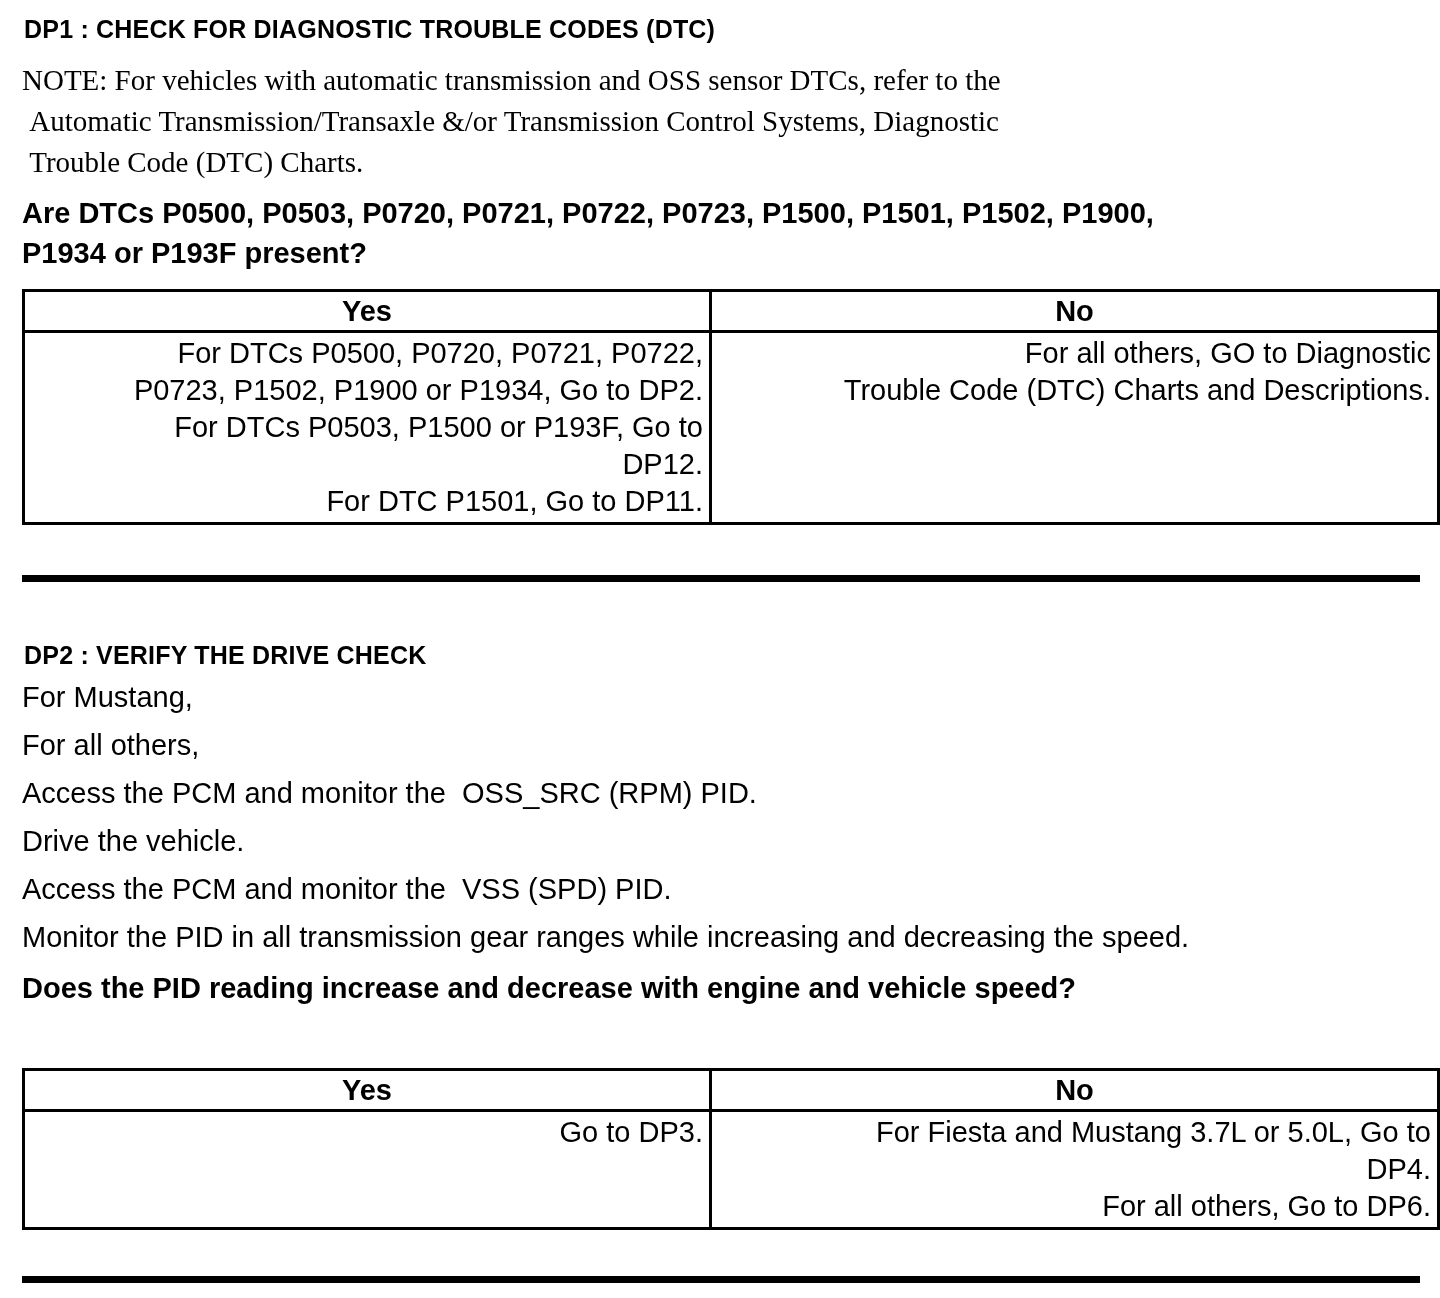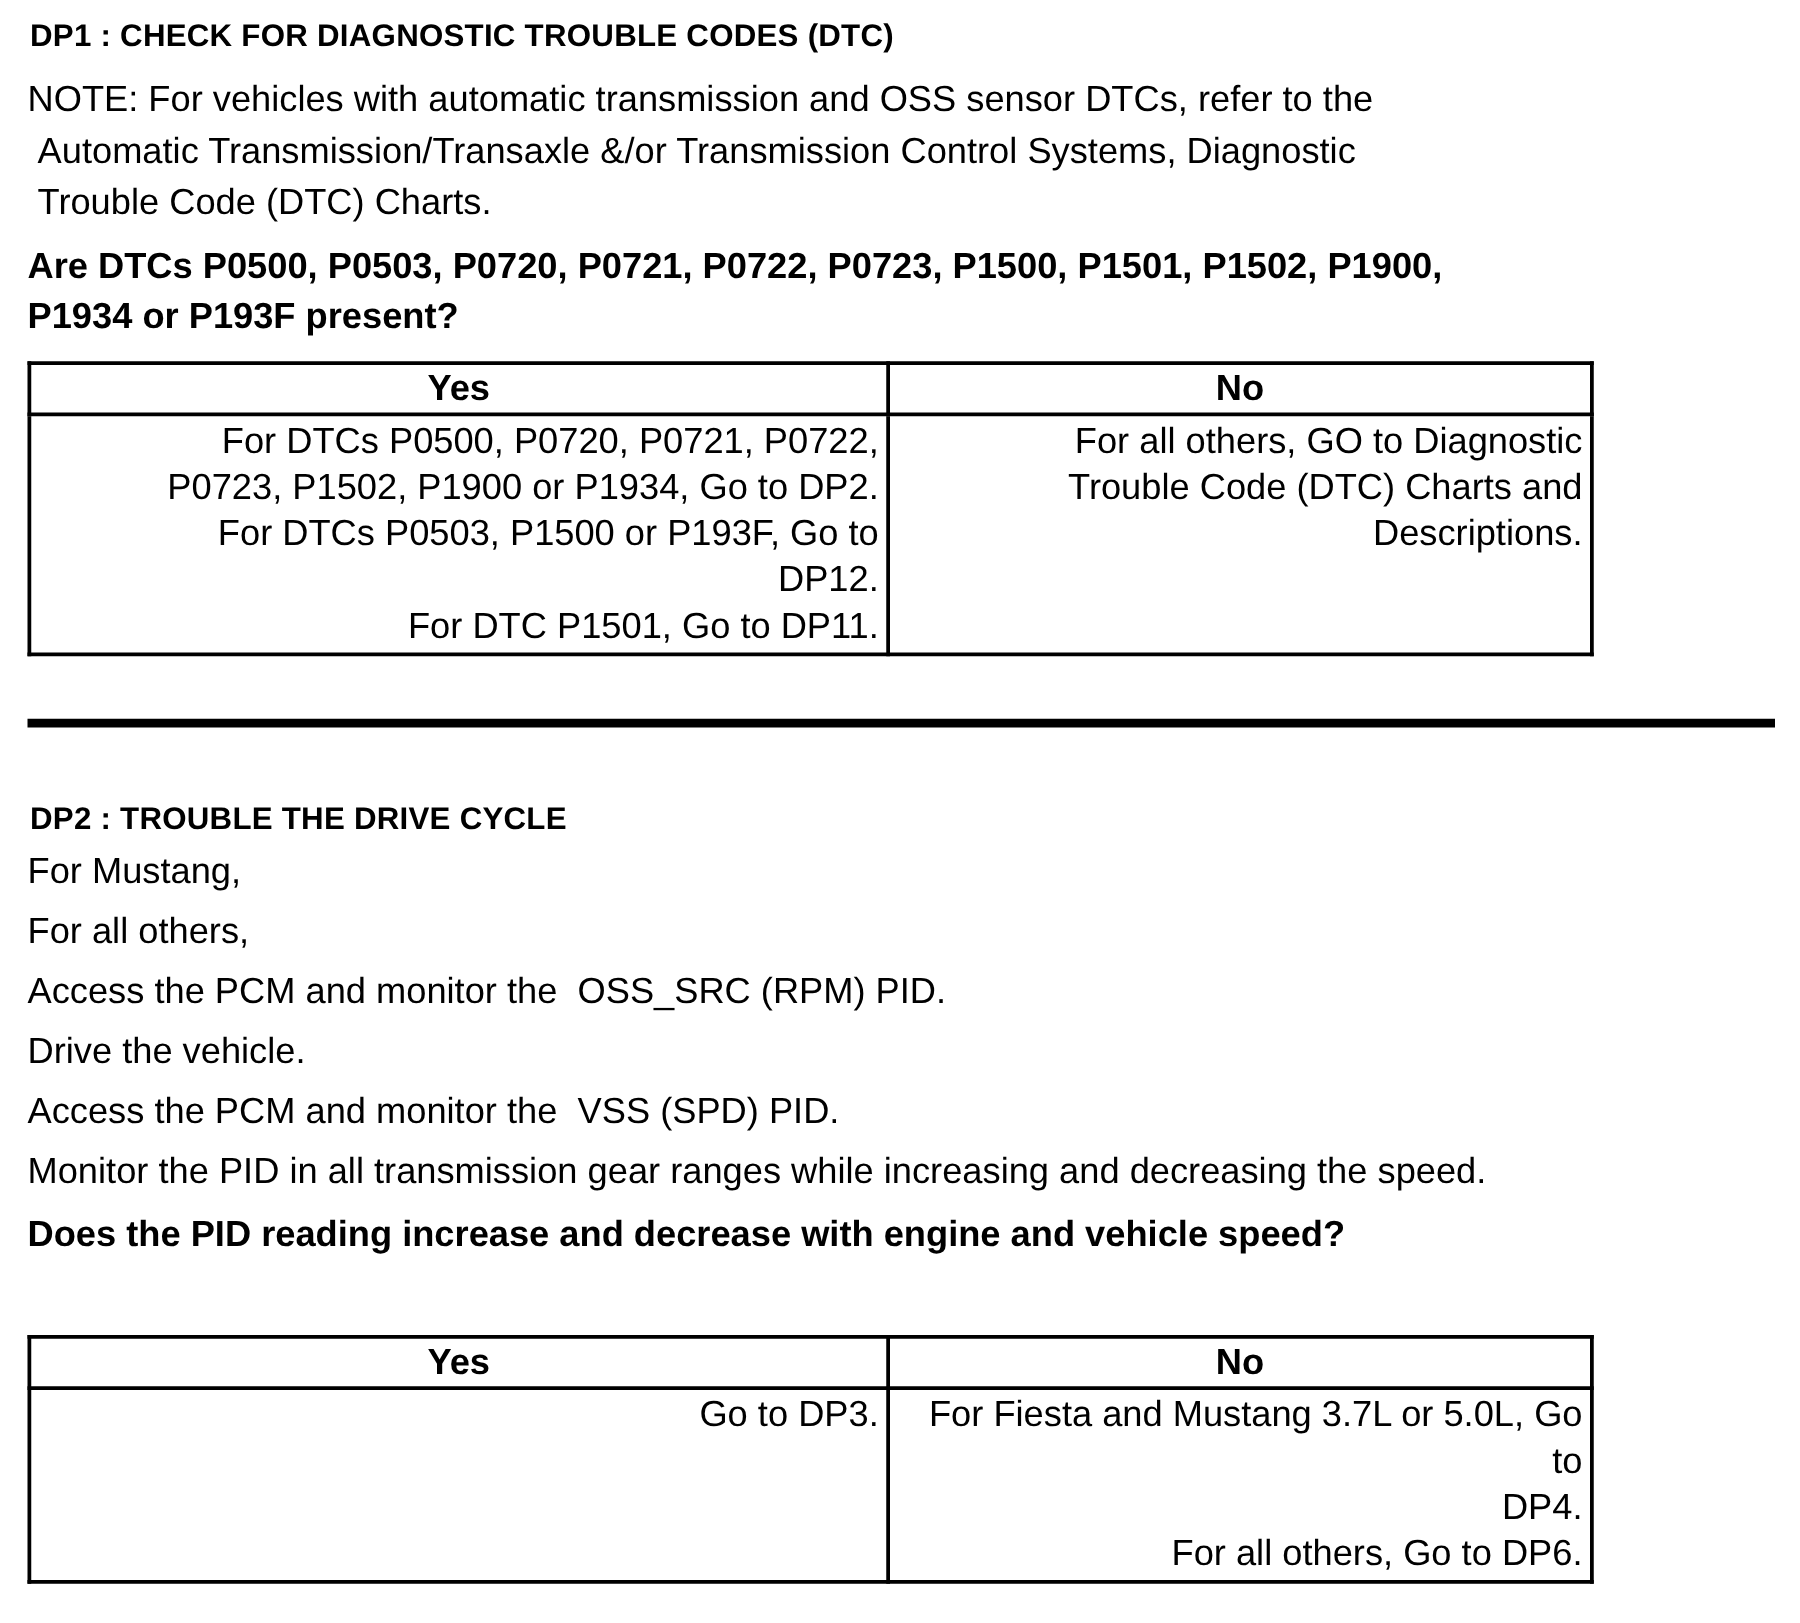--- a/index.html
+++ b/index.html
@@ -18,39 +18,40 @@
     line-height: 30px;
     font-weight: 700;
     margin: 0 0 10px 2px;
     letter-spacing: 0.2px;
   }
   .note {
     font-size: 29px;
     line-height: 41px;
     margin: 16px 0 10px 0;
     white-space: pre-wrap;
+    font-family: Liberation Serif, serif;
   }
   .question {
     font-size: 29px;
     line-height: 40px;
     font-weight: 700;
     margin: 0 0 16px 0;
     white-space: pre-wrap;
   }
   .step {
     font-size: 29px;
     line-height: 34px;
     margin: 0 0 14px 0;
     white-space: pre-wrap;
   }
   .dp2-question { margin: 6px 0 60px 0; }
 
   table.decision {
     border-collapse: collapse;
-    width: 1253px;
+    width: 1418px;
     table-layout: fixed;
   }
   .col-yes { width: 687px; }
   table.decision th, table.decision td {
     border: 3px solid #000;
     font-size: 29px;
   }
   table.decision th {
     font-weight: 700;
     text-align: center;
@@ -109,21 +110,21 @@
           <td class="v-middle">For all others, GO to Diagnostic
 Trouble Code (DTC) Charts and Descriptions.</td>
         </tr>
       </tbody>
     </table>
   </section>
 
   <div class="rule rule-1"></div>
 
   <section>
-    <h1 class="dp-heading">DP2 : TROUBLE THE DRIVE CYCLE</h1>
+    <h1 class="dp-heading">DP2 : VERIFY THE DRIVE CHECK</h1>
 
     <p class="step">For Mustang,</p>
     <p class="step">For all others,</p>
     <p class="step">Access the PCM and monitor the  OSS_SRC (RPM) PID.</p>
     <p class="step">Drive the vehicle.</p>
     <p class="step">Access the PCM and monitor the  VSS (SPD) PID.</p>
     <p class="step">Monitor the PID in all transmission gear ranges while increasing and decreasing the speed.</p>
 
     <p class="question dp2-question">Does the PID reading increase and decrease with engine and vehicle speed?</p>
 

